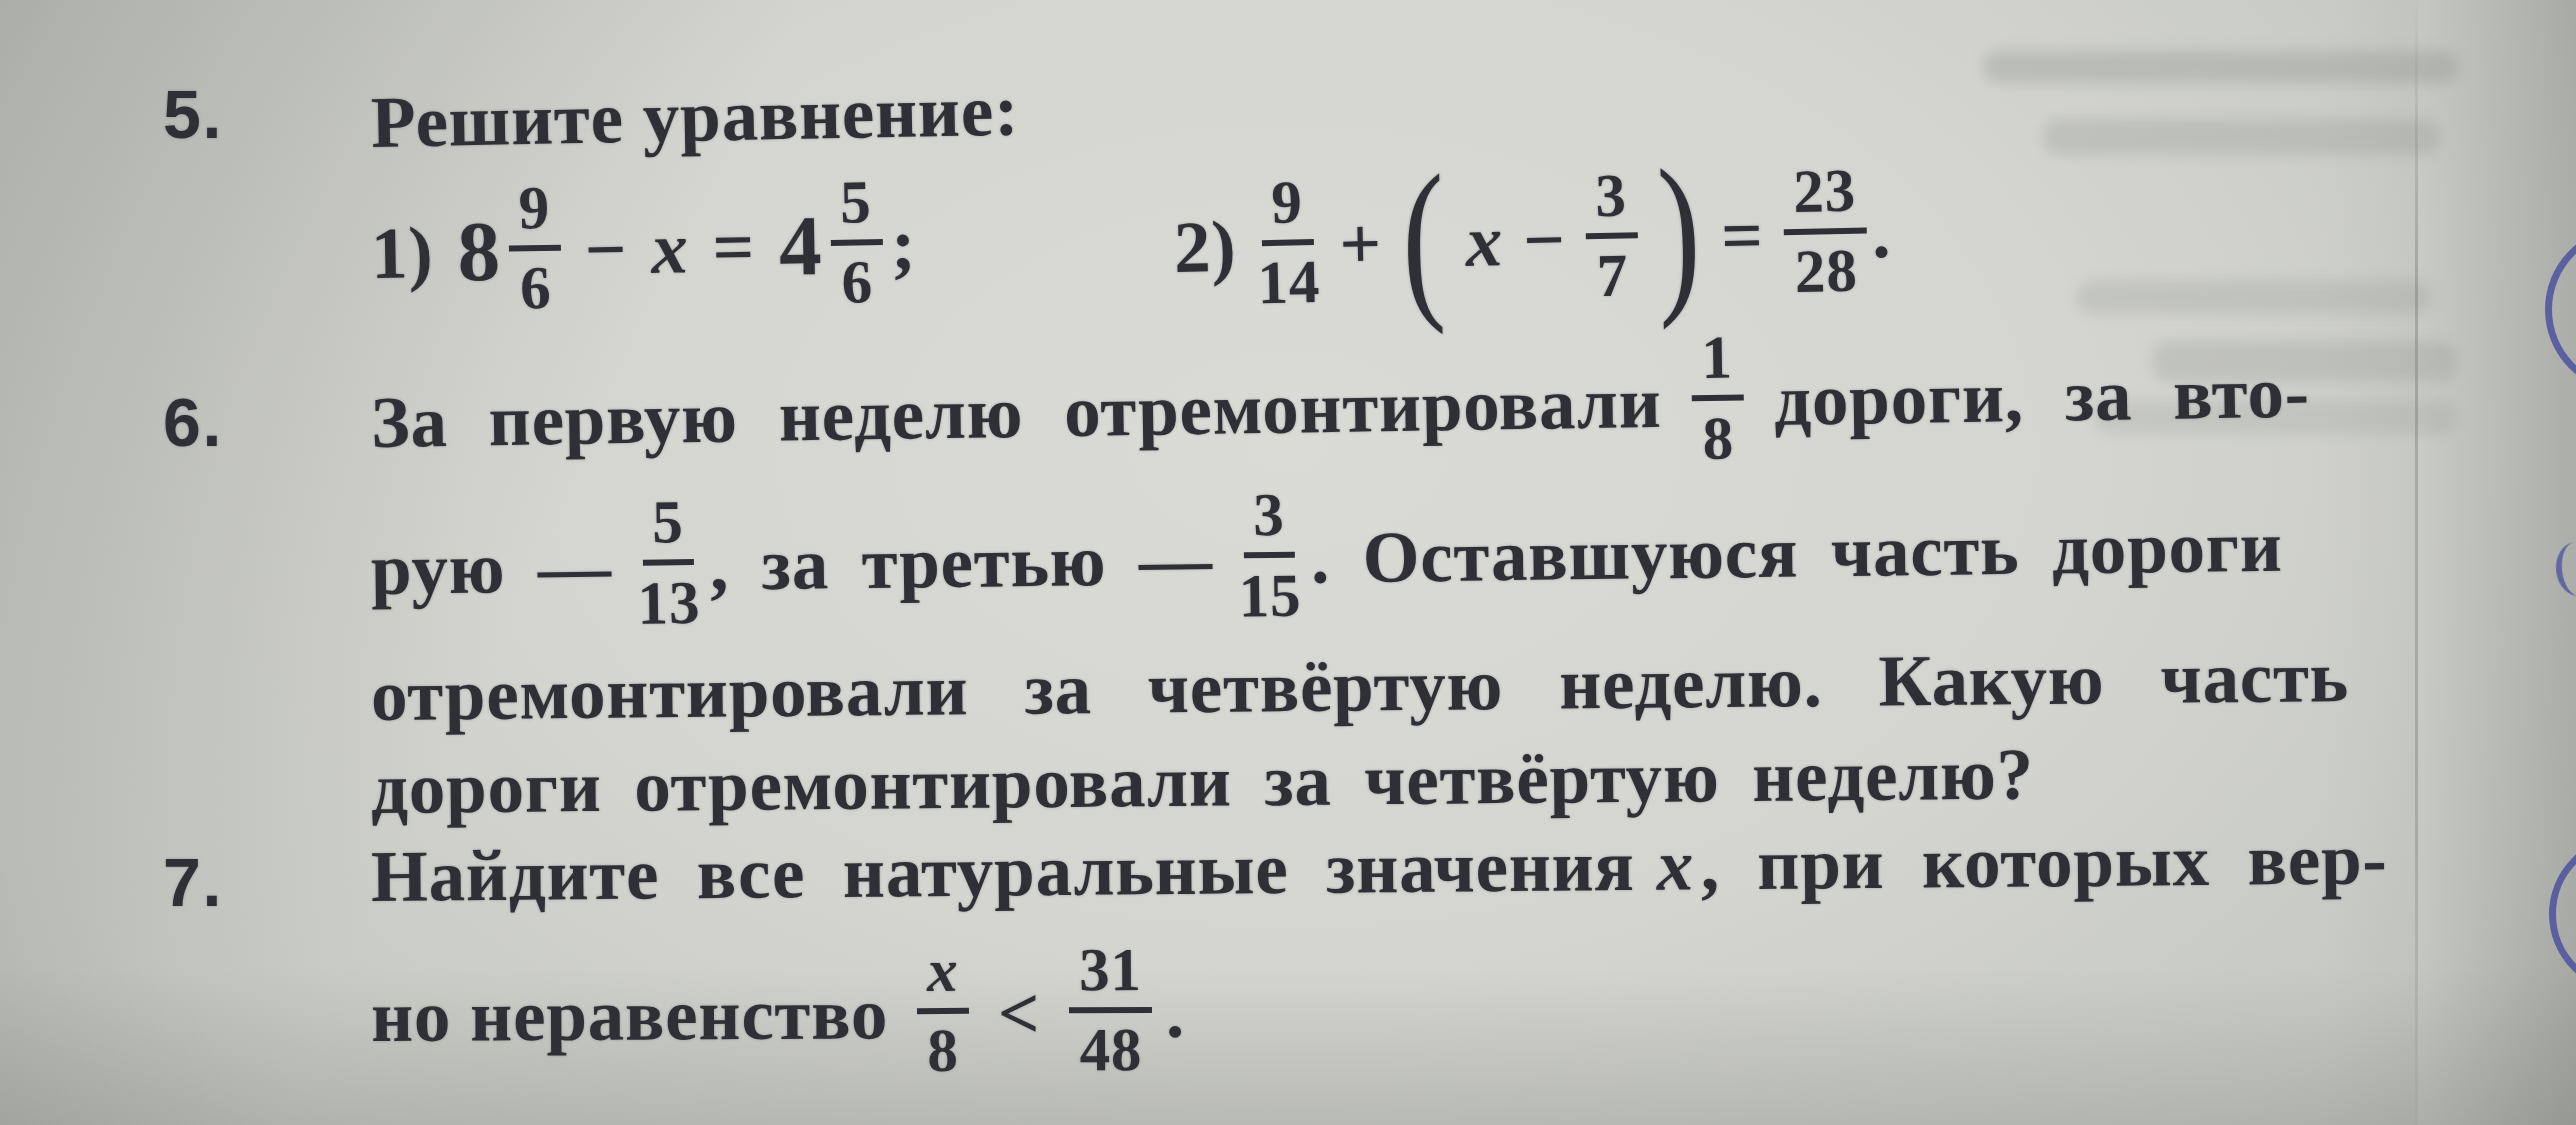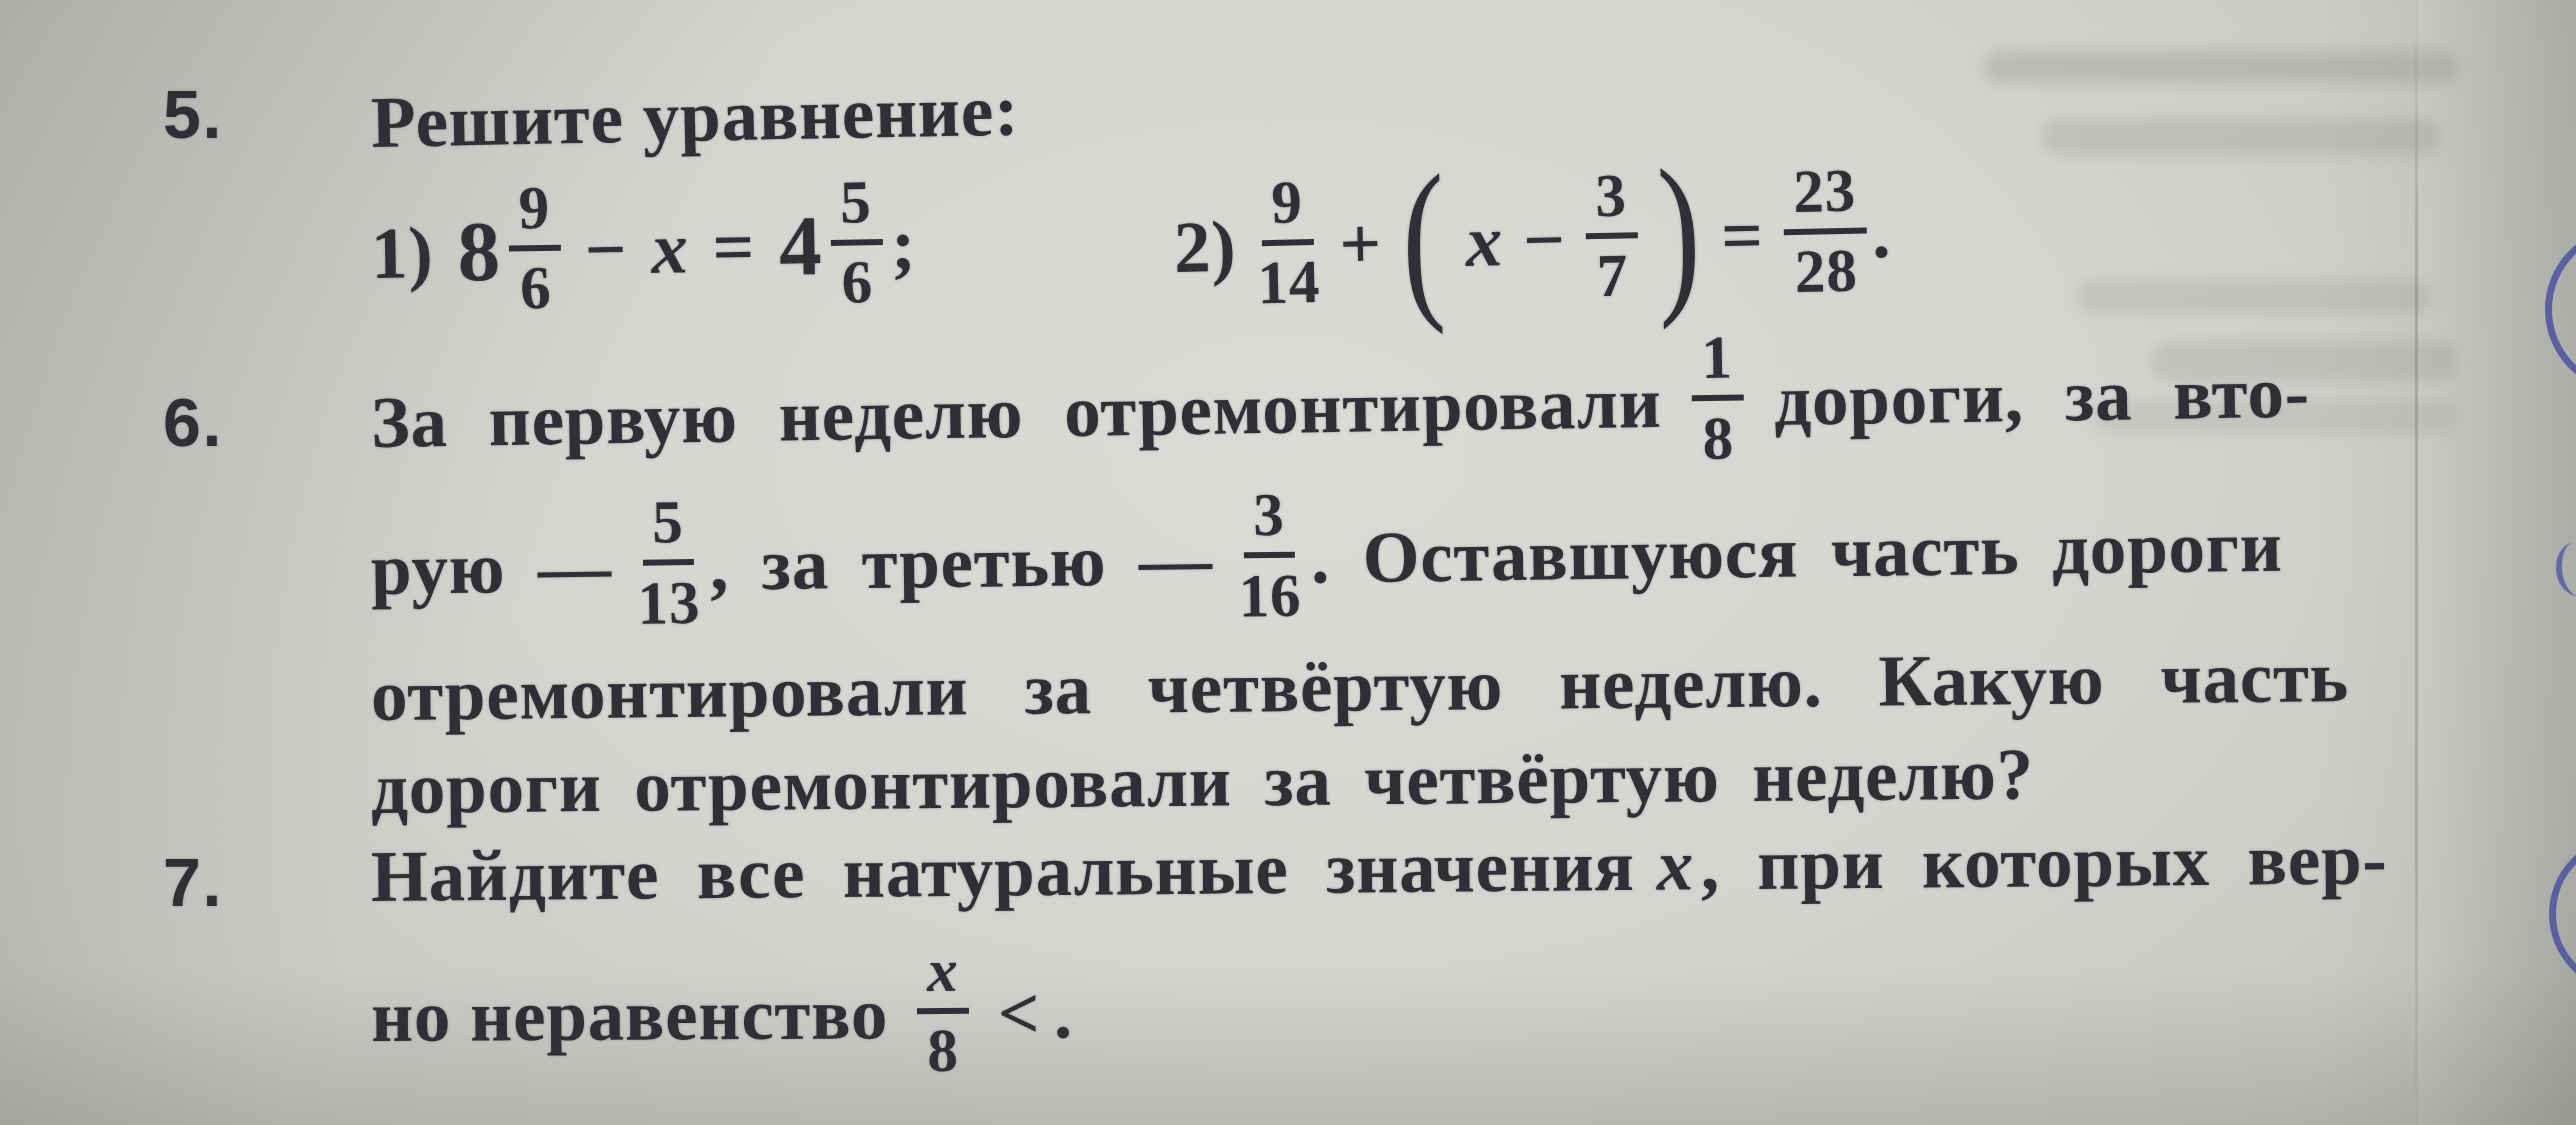--- a/index.html
+++ b/index.html
@@ -154,21 +154,21 @@
 
   <div class="line flexline" style="left:371px;top:487px;height:165px;gap:25.4px;word-spacing:13.6px;transform:rotate(-0.7deg);">
     <span>рую —</span>
     <span class="frac">
       <span class="fnum">5</span>
       <span class="fden">13</span>
     </span>
     <span class="tight">, за третью —</span>
     <span class="frac">
       <span class="fnum">3</span>
-      <span class="fden">16</span>
+      <span class="fden">15</span>
     </span>
     <span class="tight">. Оставшуюся часть дороги</span>
   </div>
 
   <div class="line" style="left:371px;top:654px;word-spacing:37px;transform:rotate(-0.55deg);">отремонтировали за четвёртую неделю. Какую часть</div>
   <div class="line" style="left:371px;top:747px;word-spacing:13.6px;transform:rotate(-0.5deg);">дороги отремонтировали за четвёртую неделю?</div>
 
   <div class="num-label" style="left:163px;top:843px;">7.</div>
 
   <div class="line flexline" style="left:371px;top:835px;gap:22px;word-spacing:18.6px;transform:rotate(-0.5deg);">
@@ -177,17 +177,21 @@
     <span class="tight">, при которых вер-</span>
   </div>
 
   <div class="line flexline" style="left:371px;top:928px;height:178px;gap:29px;transform:rotate(-0.3deg);">
     <span>но неравенство</span>
     <span class="frac">
       <span class="fnum var">x</span>
       <span class="fden">8</span>
     </span>
     <span class="op">&lt;</span>
+    <span class="frac">
+      <span class="fnum">31</span>
+      <span class="fden">48</span>
+    </span>
     <span class="tight">.</span>
   </div>
 
 </div>
 
 
 </body></html>

